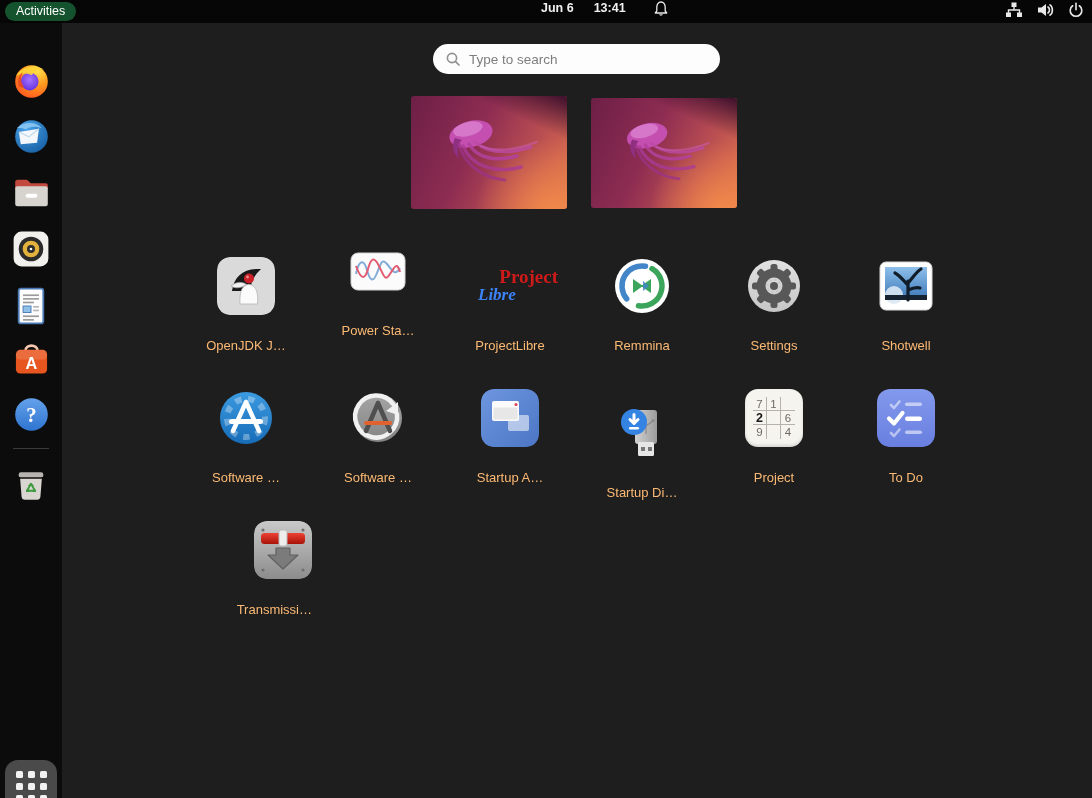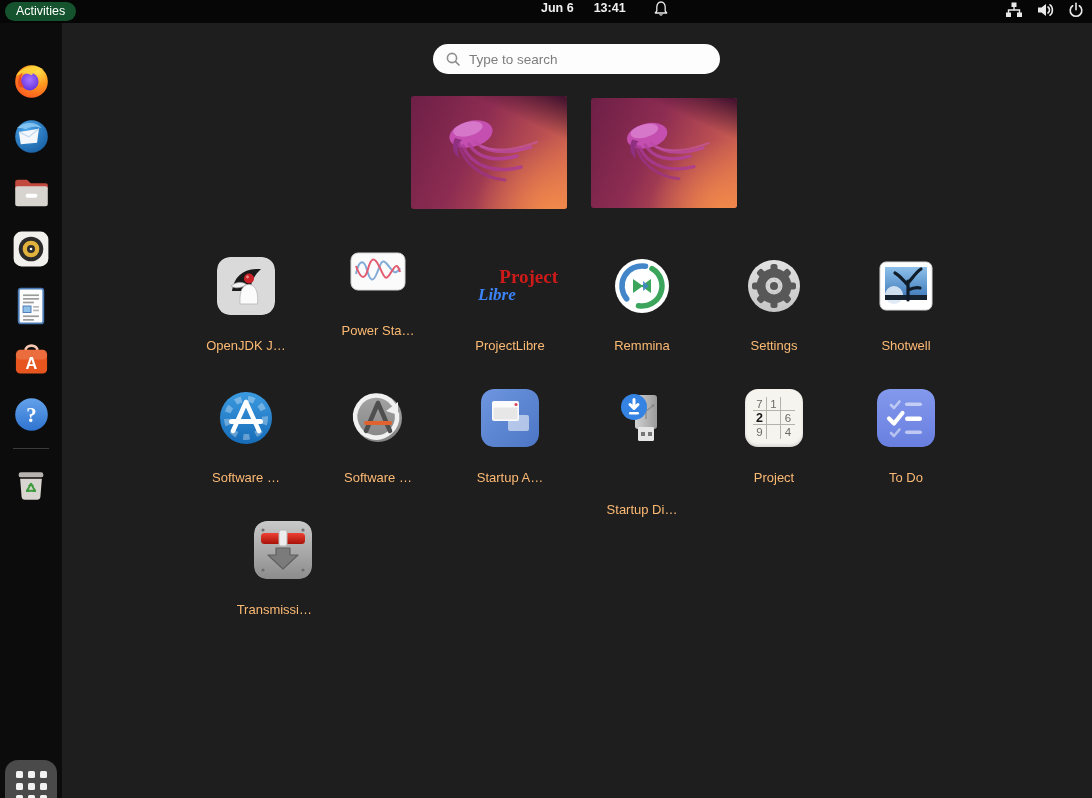--- a/index.html
+++ b/index.html
@@ -391,21 +391,21 @@
       </defs>
       <rect width="58" height="58" rx="12" fill="url(#sab)"></rect>
       <rect x="27" y="26" width="21" height="16" rx="2" fill="#ffffff" opacity=".55"></rect>
       <rect x="11" y="12" width="27" height="20" rx="2" fill="#fbfbfb"></rect>
       <circle cx="35" cy="15.5" r="1.6" fill="#d9455a"></circle>
       <rect x="12.5" y="18.5" width="24" height="12" fill="#e7e7e7"></rect>
     </svg>
     <div class="app-label">Startup A…</div>
   </div>
 
-  <div class="app-cell" style="left:576px; top:389px;gap:32px;">
+  <div class="app-cell" style="left:576px; top:404px;">
     <svg class="tile" viewBox="0 0 58 58">
       <defs>
         <linearGradient id="usb" x1="0" y1="0" x2="1" y2="0">
           <stop offset="0" stop-color="#d2d2d2"></stop>
             <stop offset="1" stop-color="#9b9b9b"></stop>
         </linearGradient>
       </defs>
       <rect x="22" y="6" width="22" height="34" rx="3" fill="url(#usb)"></rect>
       <path d="M33 14 V30 M33 22 L40 17 M33 24 L27 20" fill="none" stroke="#8a8a8a" stroke-width="1.3"></path>
       <circle cx="40" cy="16.5" r="1.5" fill="#8a8a8a"></circle>

